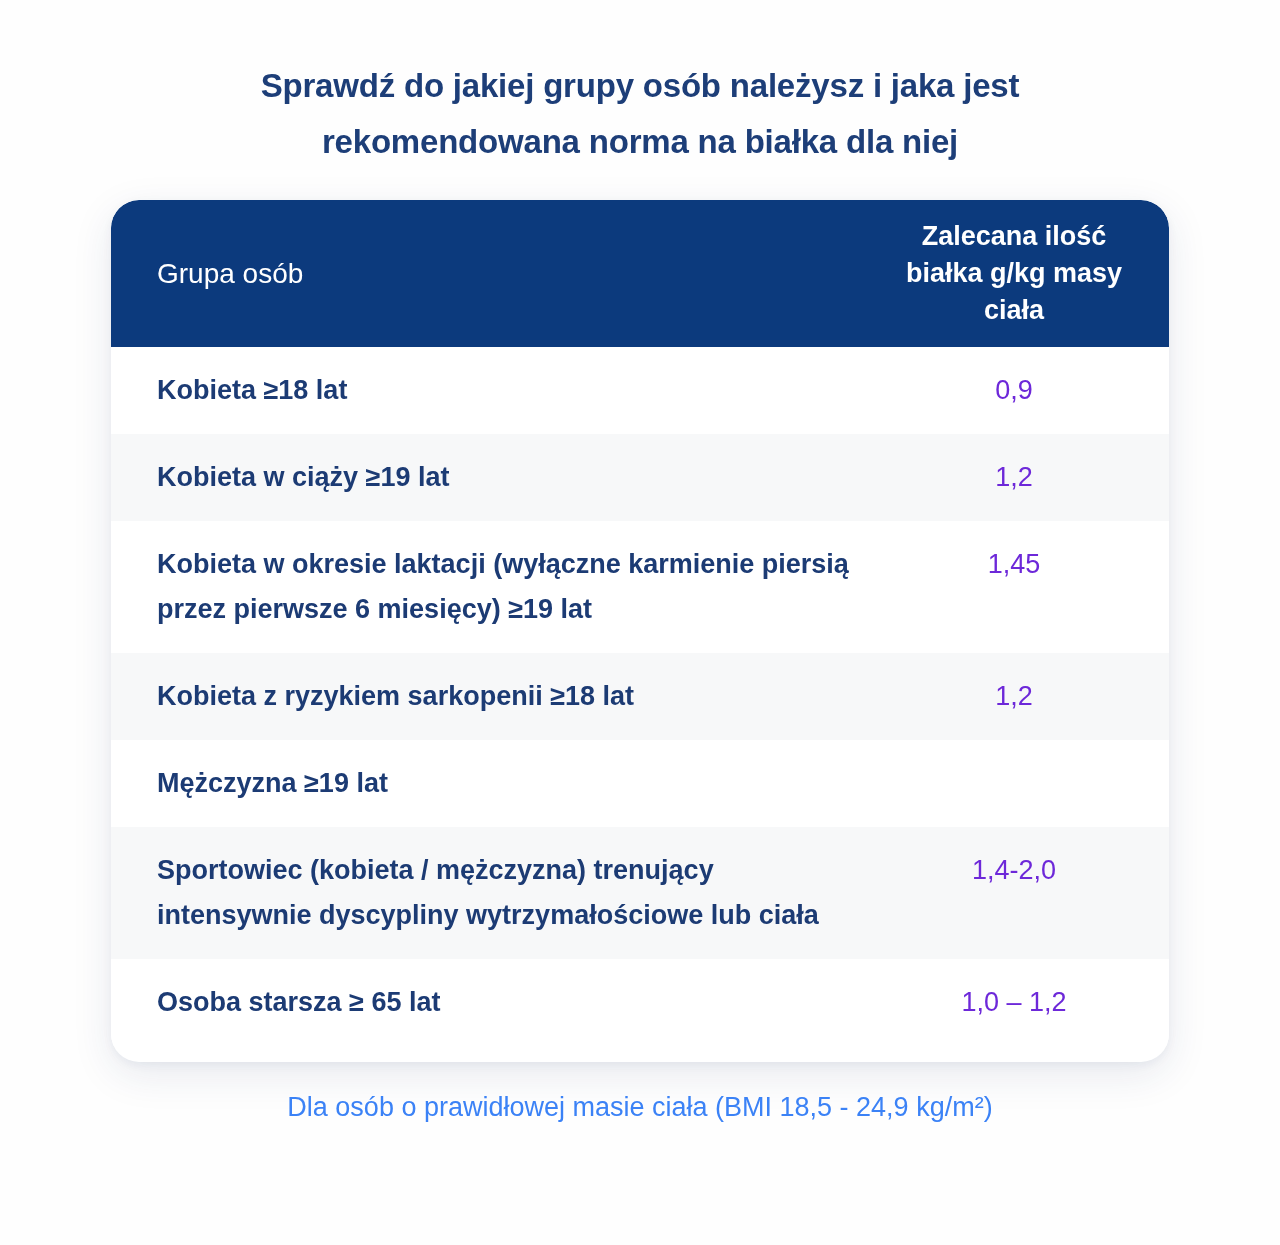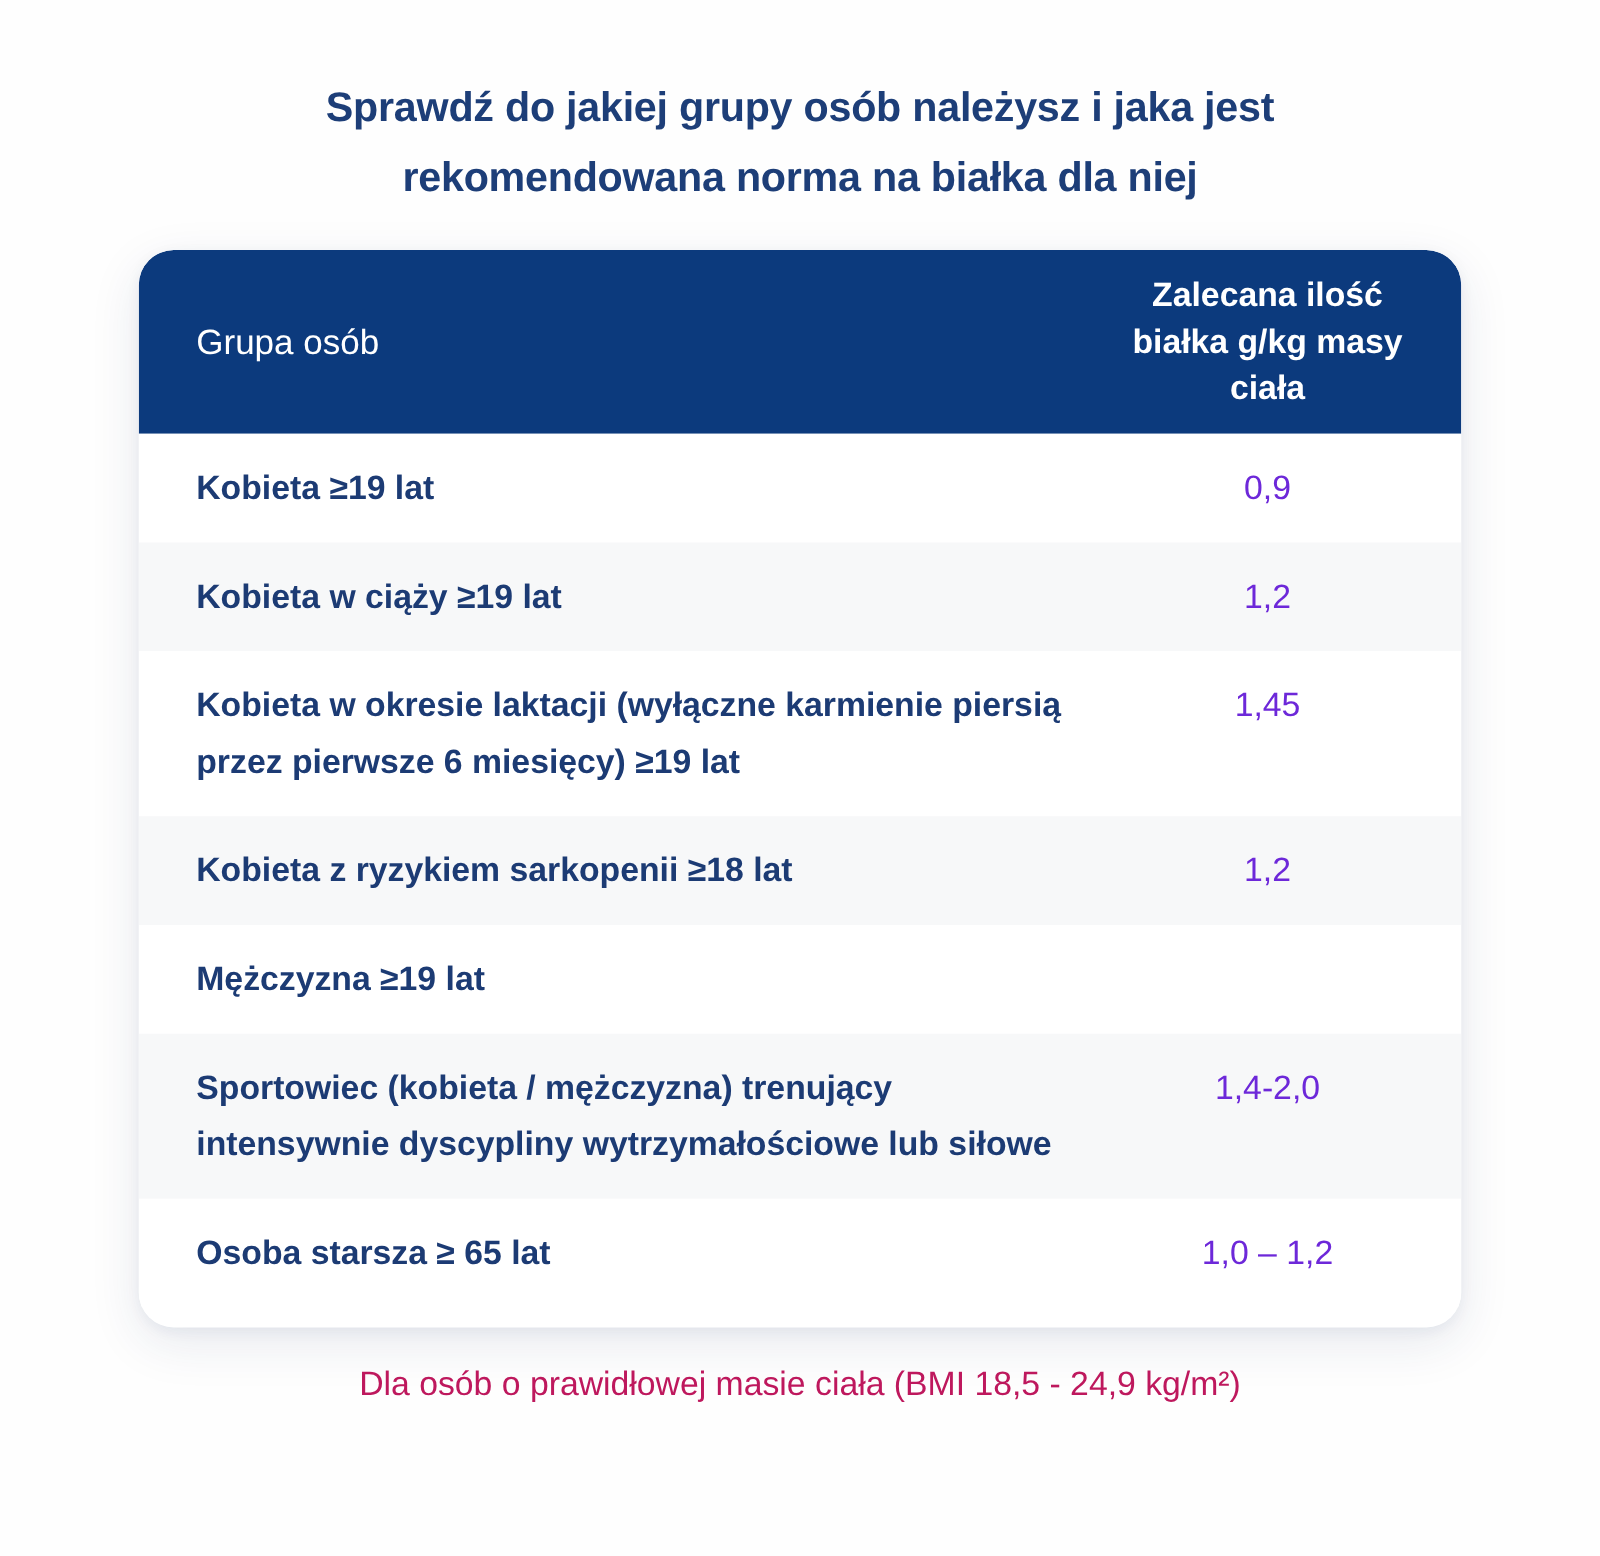--- a/index.html
+++ b/index.html
@@ -78,40 +78,40 @@
     font-size: 27px;
     font-weight: 400;
     line-height: 45px;
     color: #6d28d9;
   }
   .footnote {
     margin-top: 30px;
     text-align: center;
     font-size: 27px;
     font-weight: 400;
-    color: #be185d;
+    color: #3b82f6;
   }
 </style>
 </head>
 <body>
 
 <div class="page">
 
   <h1 class="page-title">Sprawdź do jakiej grupy osób należysz i jaka jest
 rekomendowana norma na białka dla niej</h1>
 
   <div class="card">
 
     <div class="thead">
       <div class="th-group">Grupa osób</div>
       <div class="th-value">Zalecana ilość białka g/kg masy ciała</div>
     </div>
 
     <div class="row">
-      <div class="row-label">Kobieta ≥19 lat</div>
+      <div class="row-label">Kobieta ≥18 lat</div>
       <div class="row-value">0,9</div>
     </div>
 
     <div class="row alt">
       <div class="row-label">Kobieta w ciąży ≥19 lat</div>
       <div class="row-value">1,2</div>
     </div>
 
     <div class="row">
       <div class="row-label">Kobieta w okresie laktacji (wyłączne karmienie piersią przez pierwsze 6 miesięcy) ≥19 lat</div>
@@ -121,21 +121,21 @@
     <div class="row alt">
       <div class="row-label">Kobieta z ryzykiem sarkopenii ≥18 lat</div>
       <div class="row-value">1,2</div>
     </div>
 
     <div class="row">
       <div class="row-label">Mężczyzna ≥19 lat</div>
     </div>
 
     <div class="row alt">
-      <div class="row-label">Sportowiec (kobieta / mężczyzna) trenujący intensywnie dyscypliny wytrzymałościowe lub siłowe</div>
+      <div class="row-label">Sportowiec (kobieta / mężczyzna) trenujący intensywnie dyscypliny wytrzymałościowe lub ciała</div>
       <div class="row-value">1,4-2,0</div>
     </div>
 
     <div class="row">
       <div class="row-label">Osoba starsza ≥ 65 lat</div>
       <div class="row-value">1,0 – 1,2</div>
     </div>
 
   </div>
 

